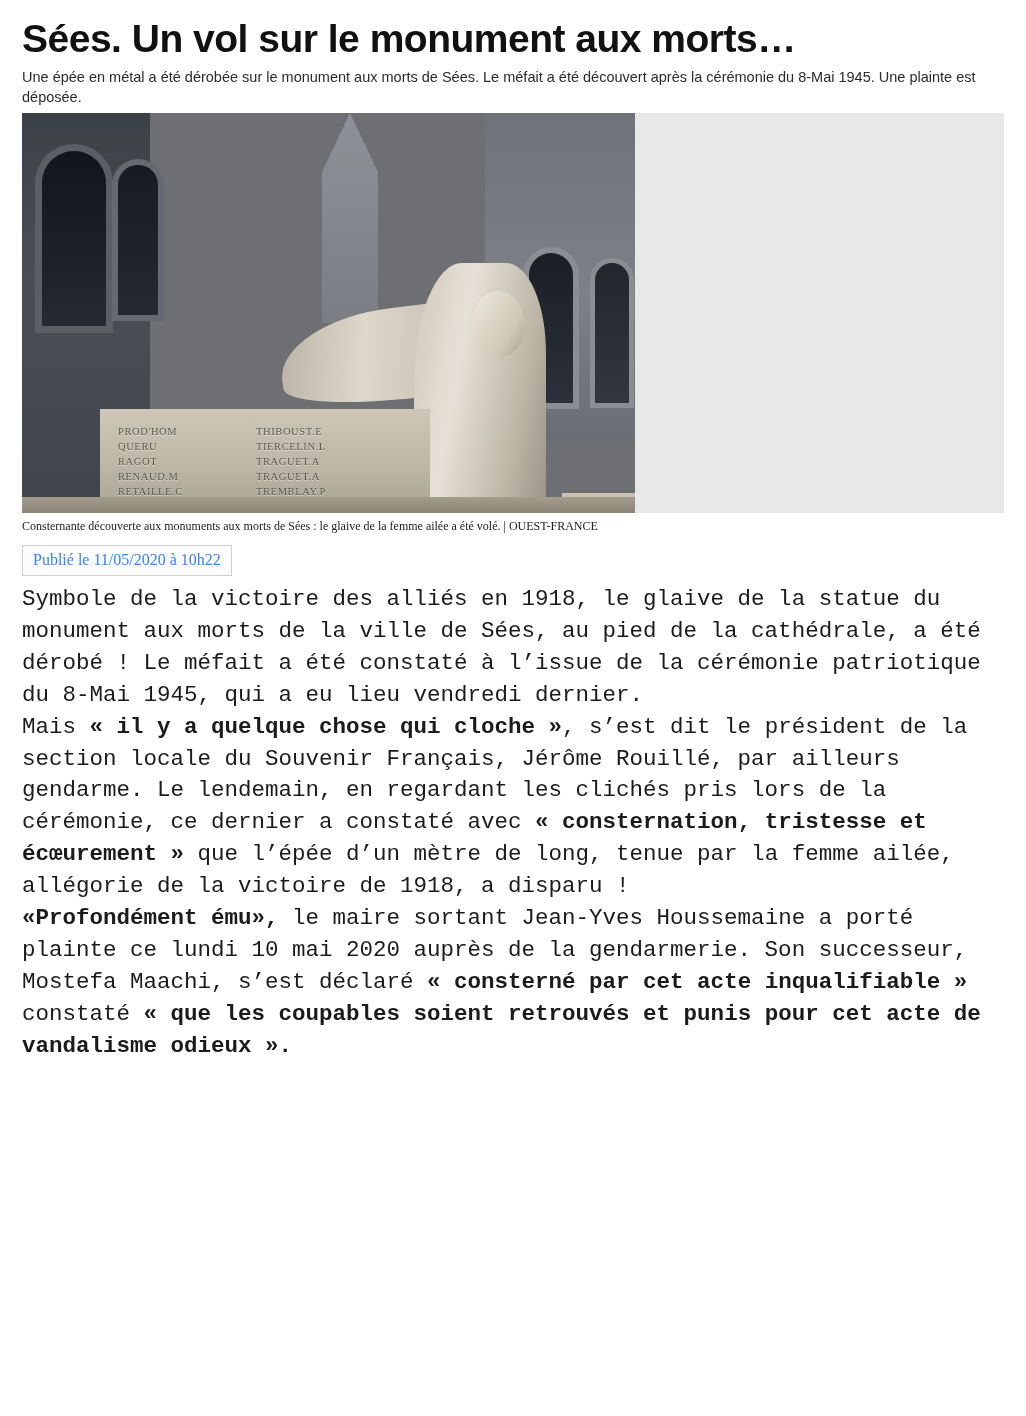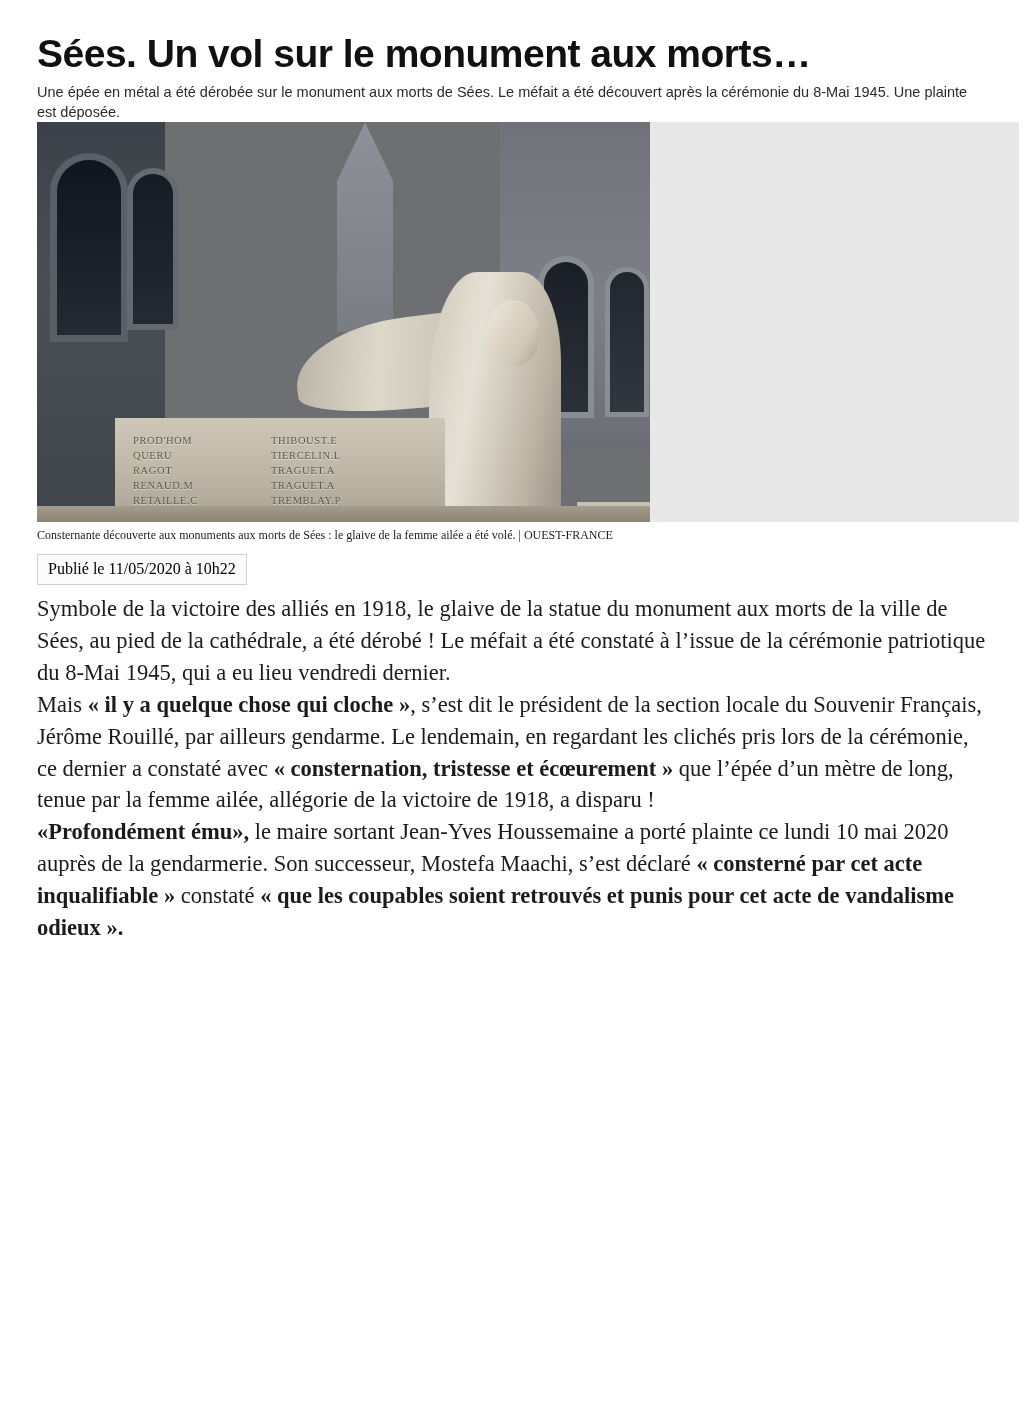--- a/index.html
+++ b/index.html
@@ -12,41 +12,41 @@
     height: 1416px;
     font-family: "Liberation Sans", sans-serif;
     color: #1a1a1a;
     overflow: hidden;
   }
   .page {
     position: relative;
     width: 1026px;
     height: 1416px;
     background: #ffffff;
-    padding: 15px;
+    padding: 0;
     box-sizing: border-box;
   }
   .inner {
     padding: 18px 22px 0 22px;
   }
   .headline {
     font-family: "Liberation Sans", sans-serif;
     font-size: 39px;
     font-weight: bold;
     line-height: 1.08;
     letter-spacing: -0.5px;
     color: #111111;
     margin: 0 0 8px 0;
   }
   .standfirst {
     font-family: "Liberation Sans", sans-serif;
     font-size: 14.5px;
     line-height: 1.35;
     color: #2b2b2b;
-    margin: 0 0 0 0;
+    margin: 0 0 6px 0;
     max-width: 985px;
   }
   .media {
     position: relative;
     width: 982px;
     height: 400px;
     background: #e8e8e8;
     margin: 0 0 4px 0;
     overflow: hidden;
   }
@@ -180,27 +180,27 @@
     margin: 6px 0 0 0;
     max-width: 980px;
   }
   .pubdate-wrap {
     margin: 10px 0 8px 0;
   }
   .pubdate {
     display: inline-block;
     font-family: "Liberation Serif", serif;
     font-size: 16px;
-    color: #000000;
+    color: #3b82f6;
     border: 1px solid #cfcfcf;
     background: #fbfbfb;
     padding: 5px 10px 6px 10px;
   }
   .article {
-    font-family: Liberation Serif, serif;
+    font-family: Liberation Mono, monospace;
     font-size: 22.5px;
     line-height: 1.42;
     color: #1b1b1b;
     max-width: 975px;
   }
   .article p {
     margin: 0 0 0 0;
   }
   .article b, .article strong {
     font-weight: bold;

